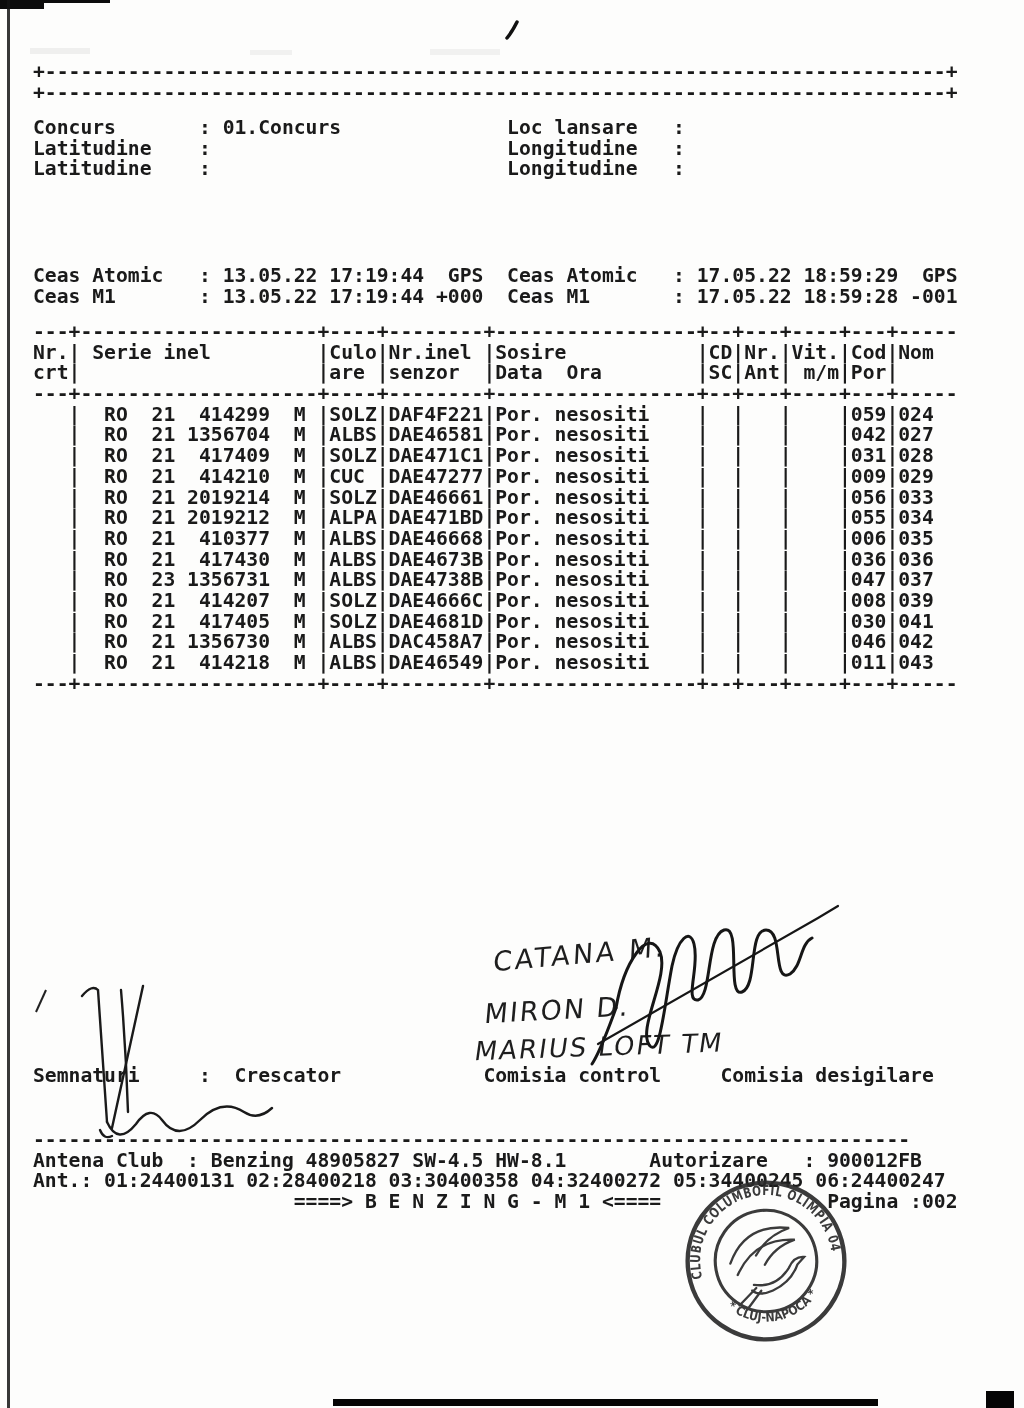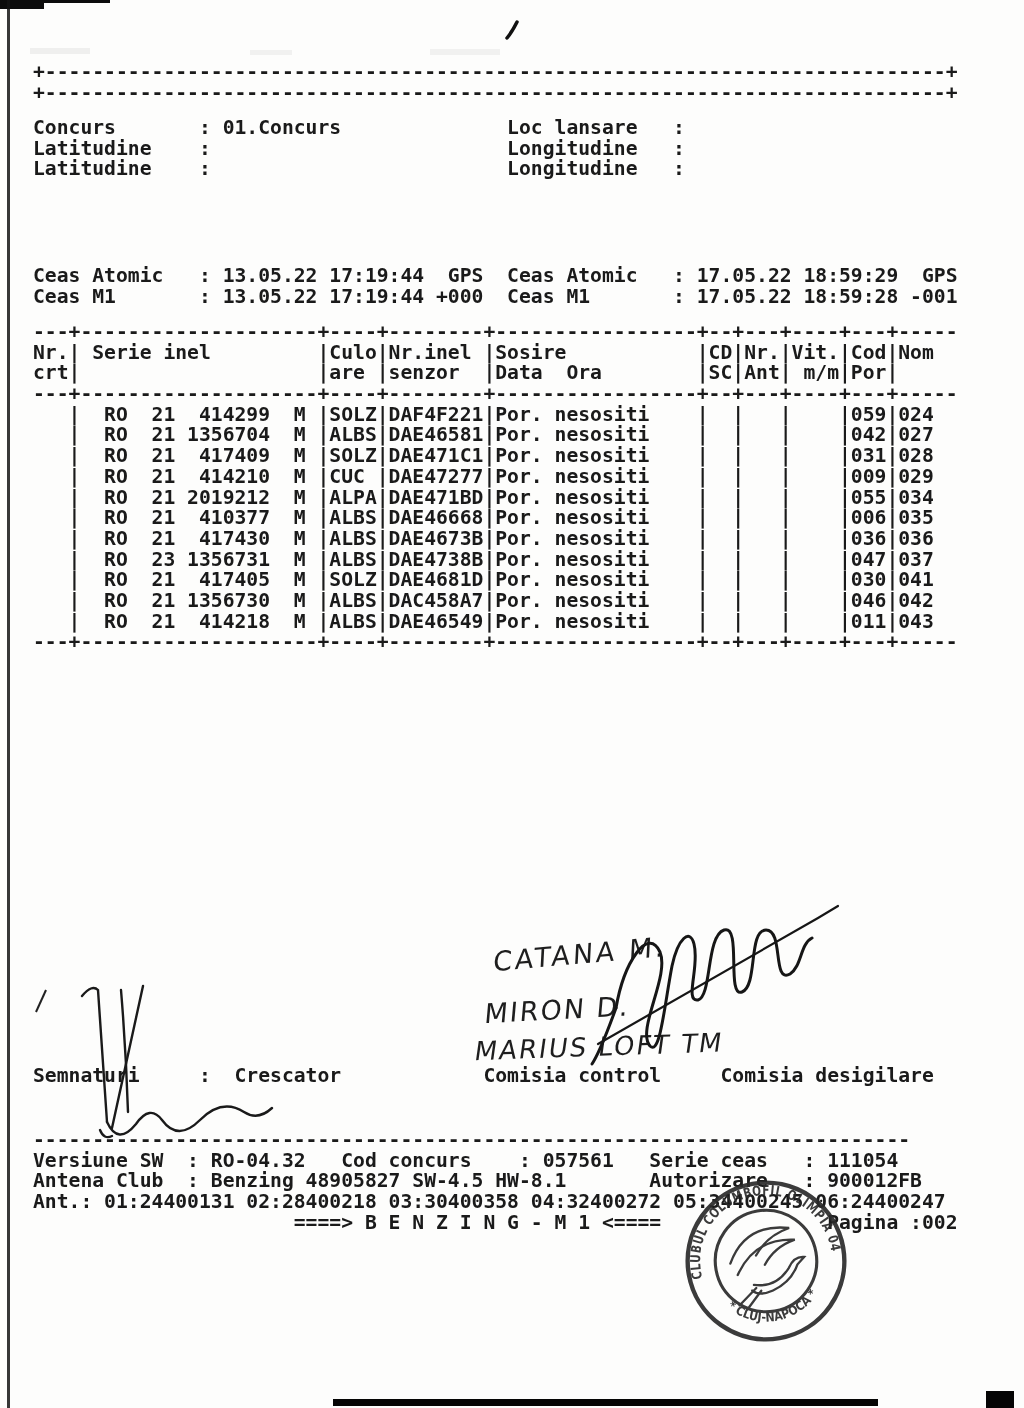--- a/index.html
+++ b/index.html
@@ -40,35 +40,36 @@
     </div>
   <div class="mono tbl">
       <div class="ln">---+--------------------+----+--------+-----------------+--+---+----+---+-----</div>
       <div class="ln">Nr.| Serie inel         |Culo|Nr.inel |Sosire           |CD|Nr.|Vit.|Cod|Nom</div>
       <div class="ln">crt|                    |are |senzor  |Data  Ora        |SC|Ant| m/m|Por|</div>
       <div class="ln">---+--------------------+----+--------+-----------------+--+---+----+---+-----</div>
       <div class="ln">   |  RO  21  414299  M |SOLZ|DAF4F221|Por. nesositi    |  |   |    |059|024</div>
       <div class="ln">   |  RO  21 1356704  M |ALBS|DAE46581|Por. nesositi    |  |   |    |042|027</div>
       <div class="ln">   |  RO  21  417409  M |SOLZ|DAE471C1|Por. nesositi    |  |   |    |031|028</div>
       <div class="ln">   |  RO  21  414210  M |CUC |DAE47277|Por. nesositi    |  |   |    |009|029</div>
+      <div class="ln">   |  RO  21 2019214  M |SOLZ|DAE46661|Por. nesositi    |  |   |    |056|033</div>
       <div class="ln">   |  RO  21 2019212  M |ALPA|DAE471BD|Por. nesositi    |  |   |    |055|034</div>
       <div class="ln">   |  RO  21  410377  M |ALBS|DAE46668|Por. nesositi    |  |   |    |006|035</div>
       <div class="ln">   |  RO  21  417430  M |ALBS|DAE4673B|Por. nesositi    |  |   |    |036|036</div>
       <div class="ln">   |  RO  23 1356731  M |ALBS|DAE4738B|Por. nesositi    |  |   |    |047|037</div>
+      <div class="ln">   |  RO  21  414207  M |SOLZ|DAE4666C|Por. nesositi    |  |   |    |008|039</div>
       <div class="ln">   |  RO  21  417405  M |SOLZ|DAE4681D|Por. nesositi    |  |   |    |030|041</div>
       <div class="ln">   |  RO  21 1356730  M |ALBS|DAC458A7|Por. nesositi    |  |   |    |046|042</div>
       <div class="ln">   |  RO  21  414218  M |ALBS|DAE46549|Por. nesositi    |  |   |    |011|043</div>
       <div class="ln">---+--------------------+----+--------+-----------------+--+---+----+---+-----</div>
     </div>
   <div class="mono sig">
       <div class="ln">Semnaturi     :  Crescator            Comisia control     Comisia desigilare</div>
     </div>
   <div class="mono foot">
       <div class="ln">--------------------------------------------------------------------------</div>
-      <div class="ln">Versiune SW  : RO-04.32   Cod concurs    : 057561   Serie ceas   : 111054</div>
       <div class="ln">Antena Club  : Benzing 48905827 SW-4.5 HW-8.1       Autorizare   : 900012FB</div>
       <div class="ln">Ant.: 01:24400131 02:28400218 03:30400358 04:32400272 05:34400245 06:24400247</div>
       <div class="ln">                      ====&gt; B E N Z I N G - M 1 &lt;====              Pagina :002</div>
     </div>
 
   <div class="hand hand1">CATANA M.</div>
   <div class="hand hand2">MIRON D.</div>
   <div class="hand hand3">MARIUS LOFT TM</div>
 
   <svg class="overlay" width="1024" height="1408" viewBox="0 0 1024 1408">

